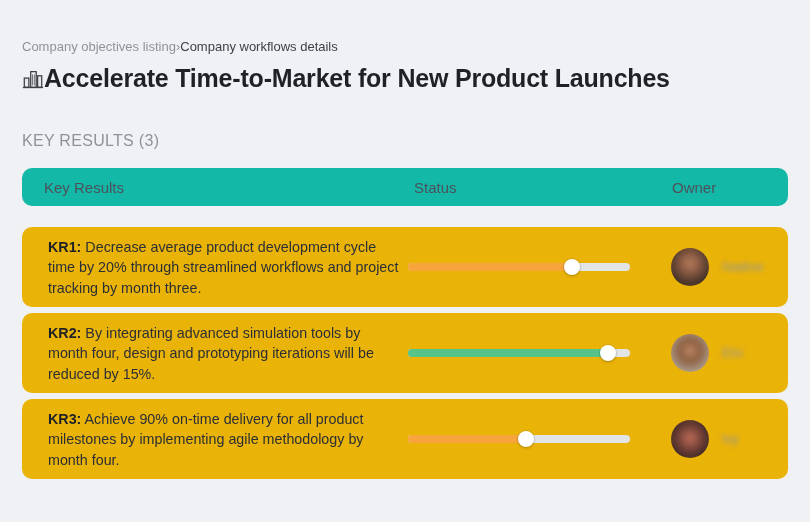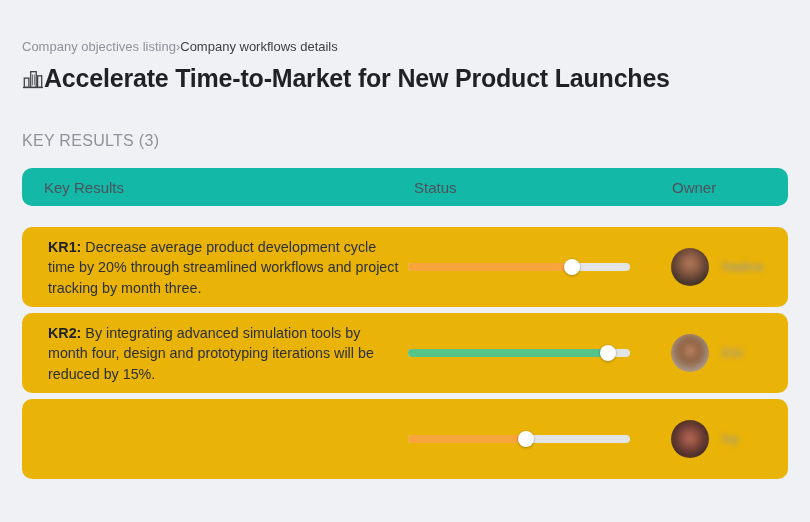--- a/index.html
+++ b/index.html
@@ -144,20 +144,24 @@
         <div class="knob"></div>
       </div>
     </div>
     <div class="owner-avatar">
         <div class="photo photo-2"></div>
       </div>
     <div class="owner-name">Elsi</div>
   </div>
 
   <div class="kr-row">
+    <div class="kr-text">
+      <span class="kr-label">KR3:</span>
+      <span>Achieve 90% on-time delivery for all product milestones by implementing agile methodology by month four.</span>
+    </div>
     <div class="slider">
       <div class="slider-fill" style="width: 53%; background: rgb(247, 164, 60);">
         <div class="knob"></div>
       </div>
     </div>
     <div class="owner-avatar">
         <div class="photo photo-3"></div>
       </div>
     <div class="owner-name">Ivy</div>
   </div>

